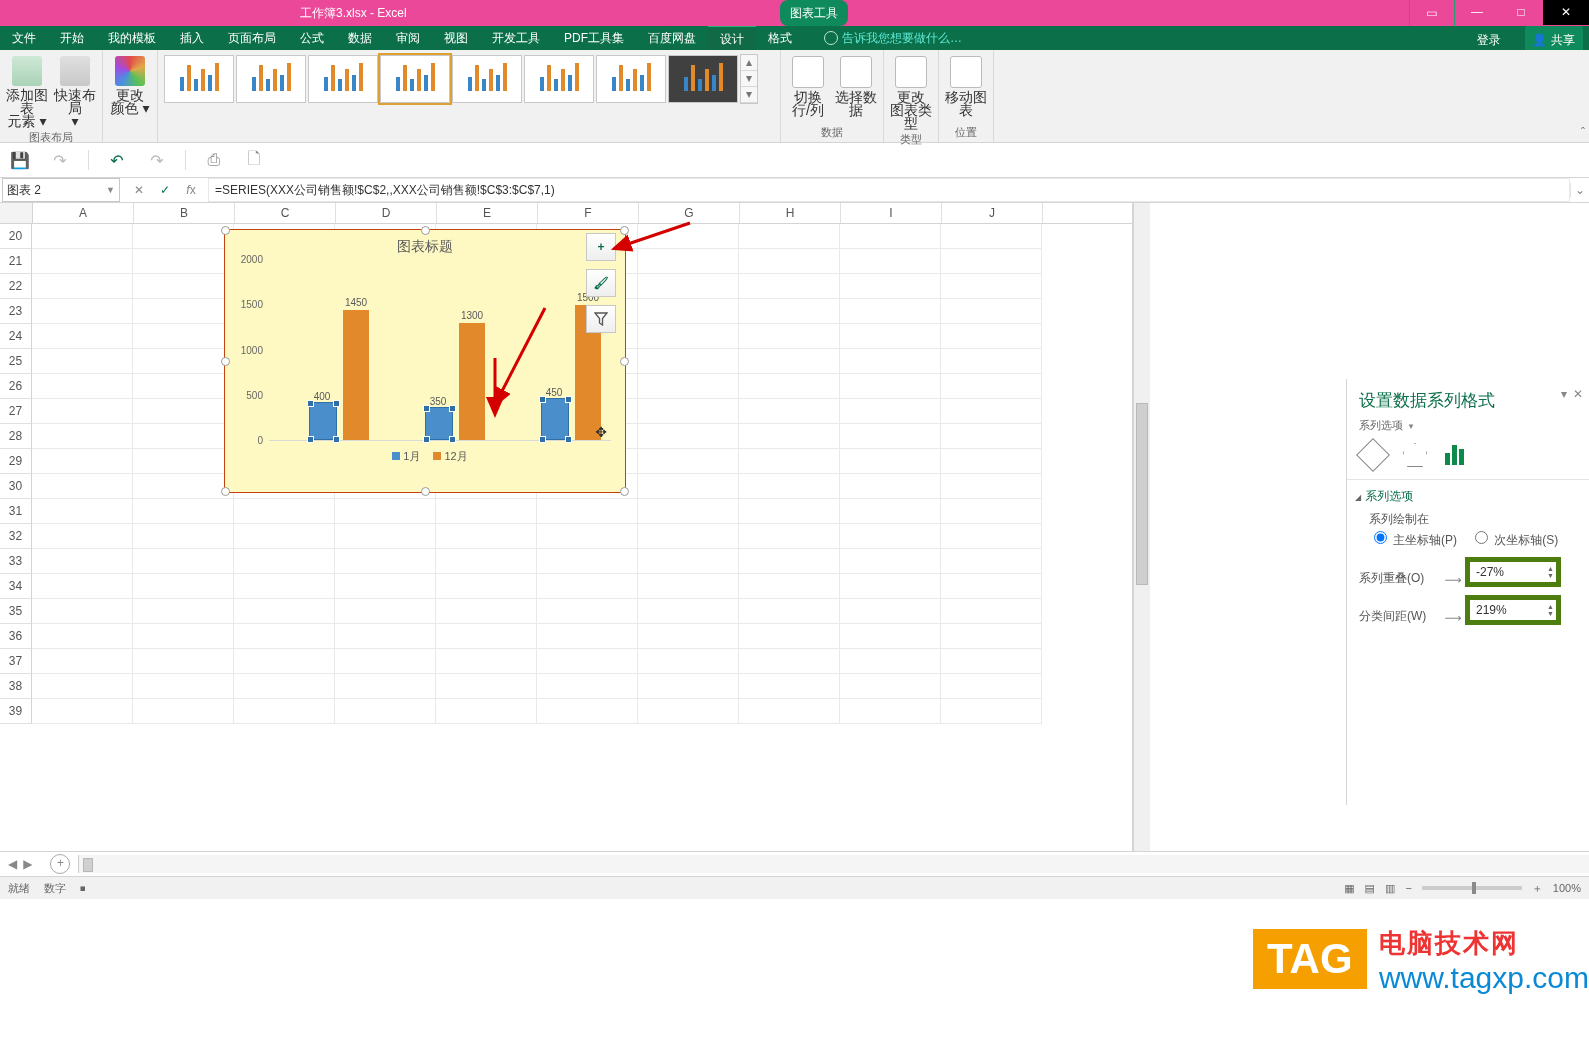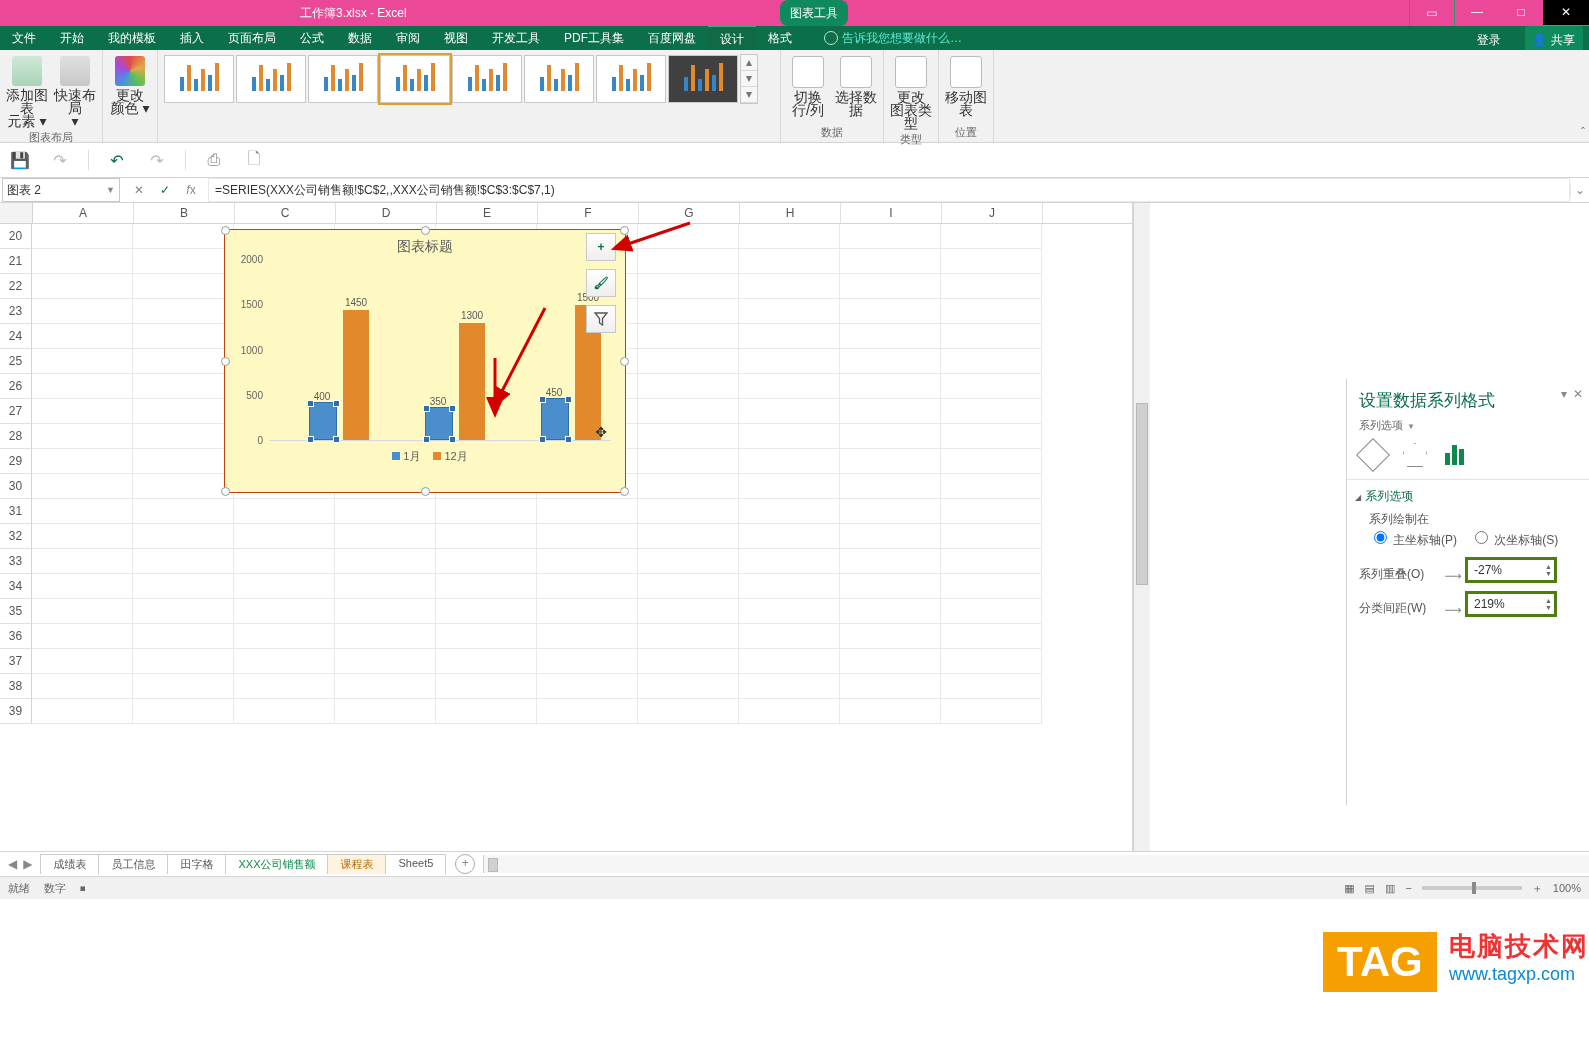--- a/index.html
+++ b/index.html
@@ -108,29 +108,29 @@
   .pane .picons .active{border:none;}
   .pane .picons .bars{border:none;display:flex;gap:2px;align-items:flex-end;}
   .pane .picons .bars span{display:inline-block;width:5px;background:#0b8a4a;}
   .pane .section{color:#0b6f4a;font-size:12px;margin:6px 0 6px -4px;}
   .pane .section:before{content:"◢";color:#666;font-size:8px;margin-right:4px;}
   .pane .opt{margin:4px 0 4px 10px;color:#555;}
   .pane .opt input[type=radio]{margin-right:6px;}
   .pane .sp{display:flex;align-items:flex-end;margin:8px 0 0 0;}
   .pane .sp label{width:82px;color:#555;}
   .pane .sp .arrow2{width:24px;text-align:center;color:#888;}
-  .pane .sp .box{width:78px;border:3px solid #4d7c0f;height:20px;display:flex;align-items:center;justify-content:space-between;padding:0 2px 0 6px;}
+  .pane .sp .box{width:78px;border:5px solid #4d7c0f;height:20px;display:flex;align-items:center;justify-content:space-between;padding:0 2px 0 6px;}
   .pane .sp .spin{display:flex;flex-direction:column;font-size:7px;color:#666;line-height:7px;}
   .pane .close{position:absolute;right:6px;top:8px;display:flex;gap:6px;color:#888;}
   
   .wm{position:absolute;right:0;bottom:46px;pointer-events:none;}
   .wm .tag{background:#f59f00;color:#fff;font-weight:bold;font-size:42px;padding:6px 14px;border:3px solid #fff;display:inline-block;font-family:Arial;}
   .wm .txt{display:inline-block;vertical-align:top;margin-left:6px}
   .wm .txt .a{color:#e33;font-size:26px;font-weight:bold;letter-spacing:2px;}
-  .wm .txt .b{color:#0a89d6;font-size:18px;}
+  .wm .txt .b{color:#0a89d6;font-size:30px;}
   
   .ico-undo:before{content:"↶";}
 </style>
 </head>
 <body>
 
 <div class="titlebar">
   <div class="qa"></div>
   <div class="fname">工作簿3.xlsx - Excel</div>
   <div class="tools">图表工具</div>
@@ -766,28 +766,20 @@
       </div>
     </div>
   </div>
 </div>
 
 <div class="sheettabs">
   <div class="nav">
     <span>◀</span>
     <span>▶</span>
   </div>
-  <div id="sheettabs-container" style="display:flex">
-      <div class="tab">成绩表</div>
-      <div class="tab">员工信息</div>
-      <div class="tab">田字格</div>
-      <div class="tab green">XXX公司销售额</div>
-      <div class="tab orange">课程表</div>
-      <div class="tab">Sheet5</div>
-    </div>
   <div class="add">+</div>
   <div class="scroll">
       <div class="nub"></div>
     </div>
 </div>
 
 <div class="status">
   <span>就绪</span>
   <span>数字</span>
   <span>⏹</span>

